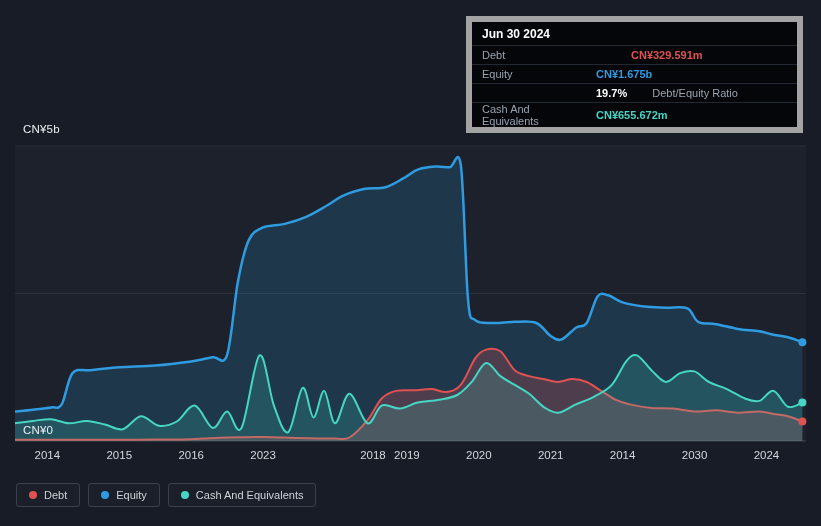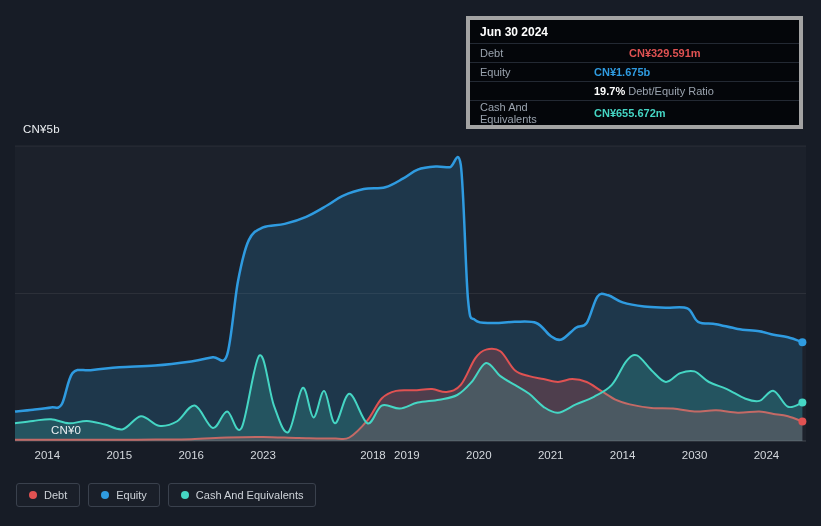--- a/index.html
+++ b/index.html
@@ -9,35 +9,35 @@
     font-family:"Liberation Sans", sans-serif;
     position:relative;
     overflow:hidden;
     color:#e6e9ec;
   }
   .stage { position:absolute; inset:0; }
   #chart-svg { position:absolute; left:0; top:0; display:block; }
 
   .y-label { position:absolute; font-size:11.5px; color:#eceff2; letter-spacing:0.2px; }
   .y-label.top { left:23px; top:123px;text-align:right; }
-  .y-label.bottom { left:23px; top:424px;margin-left:28px; }
+  .y-label.bottom { left:23px; top:424px; }
 
   .x-axis { position:absolute; left:0; top:449px; width:100%; height:16px; }
   .x-tick { position:absolute; transform:translateX(-50%); font-size:11.5px; color:#d4d8dd; }
 
   .tooltip {
     position:absolute; left:466px; top:16px; width:337px;
-    background:#04060a; border:4px solid #a3a3a3; z-index:5;
+    background:#04060a; border:6px solid #a3a3a3; z-index:5;
   }
   .tt-header { padding:5px 10px 4px; font-size:12px; font-weight:bold; color:#ffffff; border-bottom:1px solid #232933; }
   .tt-row { display:flex; align-items:center; min-height:19px; border-bottom:1px solid #232933; font-size:11px; }
   .tt-row:last-child { border-bottom:none; }
   .tt-label { width:124px; padding:0 10px; color:#9aa3ae; flex-shrink:0; }
   .tt-value { font-weight:bold; color:#ffffff; }
-  .tt-muted { color:#9aa3ae; font-weight:normal; }
+  .tt-muted { color:#9aa3ae; font-weight:normal;margin-left:22px; }
 
   .legend { position:absolute; left:16px; top:483px; display:flex; gap:8px; }
   .legend-item {
     display:inline-flex; align-items:center; gap:7px;
     border:1px solid #3a414d; border-radius:3px; padding:5px 12px;
     background:rgba(255,255,255,0.015); cursor:pointer;
   }
   .legend-dot { width:8px; height:8px; border-radius:50%; flex-shrink:0; }
   .legend-label { font-size:11px; color:#ced3d9; white-space:nowrap; }
 </style>

